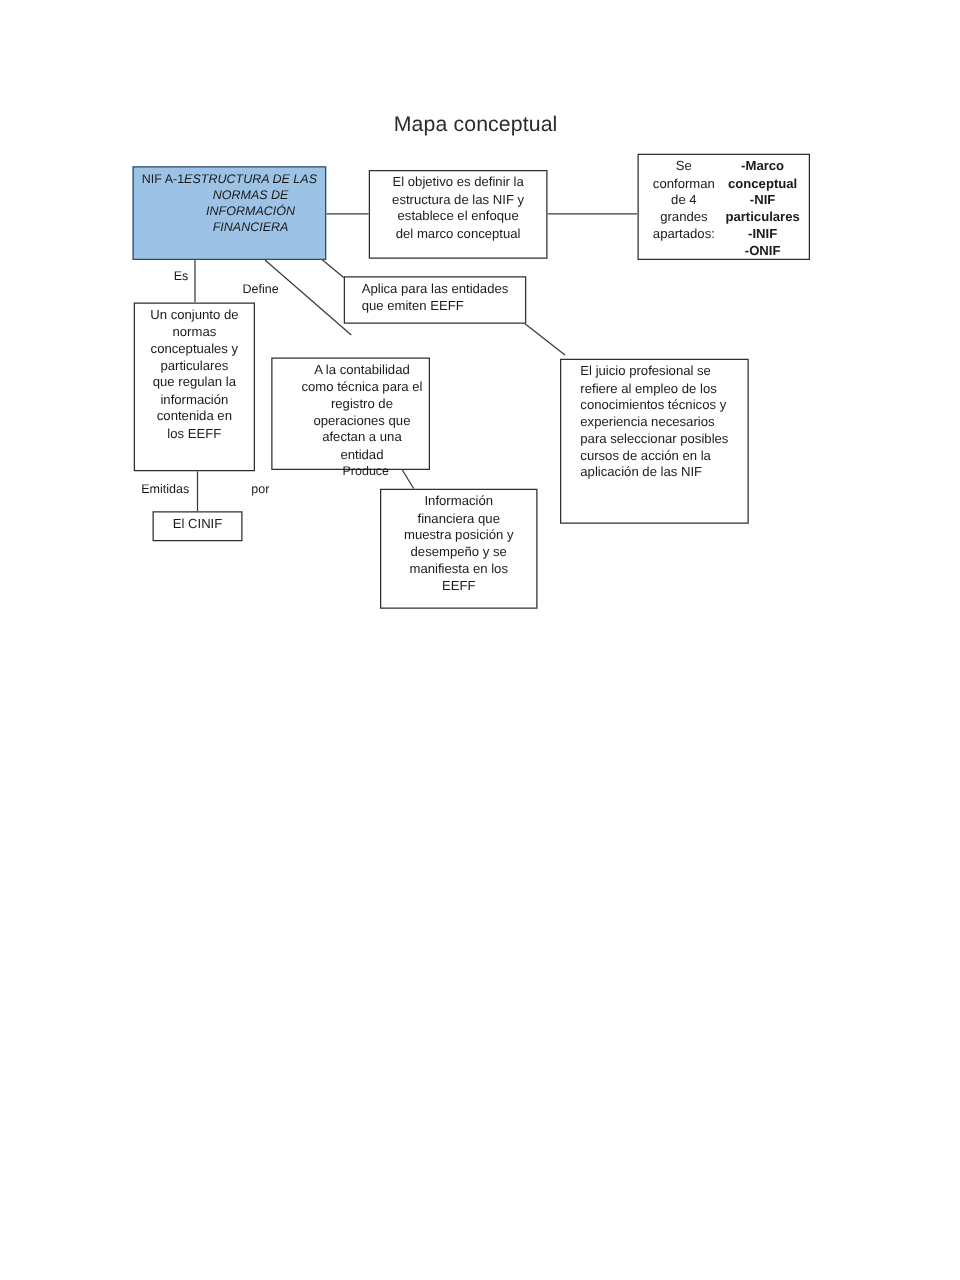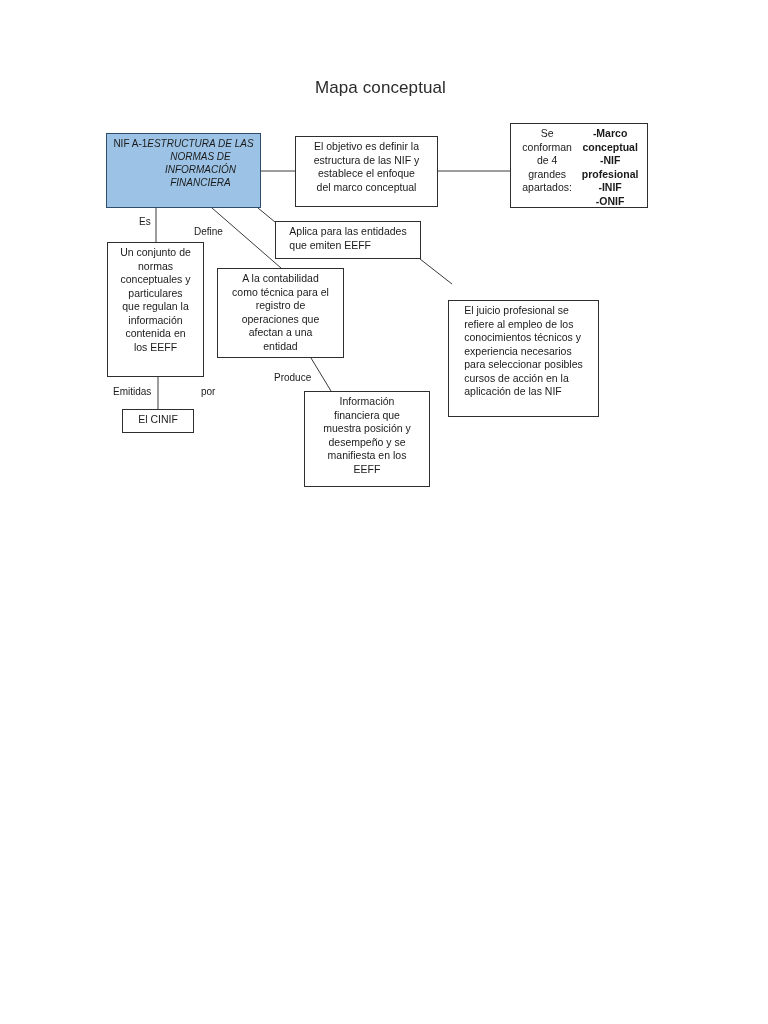--- a/index.html
+++ b/index.html
@@ -120,72 +120,72 @@
       <line x1="258" y1="208" x2="281" y2="227"></line>
 
       <line x1="420" y1="259" x2="452" y2="284"></line>
 
       <line x1="158" y1="377" x2="158" y2="409"></line>
 
       <line x1="311" y1="358" x2="331" y2="391"></line>
     </g>
   </svg>
 
-  <div class="title" style="left:315px; top:78px;">Mapa conceptual</div>
+  <div class="title" style="left:315px; top:90px;">Mapa conceptual</div>
 
   <div class="node root center" style="left:106px; top:133px; width:155px; height:75px;">
     <span class="root-line1">NIF A-1</span>
     <span class="root-line2">ESTRUCTURA DE LAS
 NORMAS DE
 INFORMACIÓN
 FINANCIERA</span>
   </div>
 
   <div class="node center" style="left:295px; top:136px; width:143px; height:71px;">
     <span class="txt">El objetivo es definir la
 estructura de las NIF y
 establece el enfoque
 del  marco conceptual</span>
   </div>
 
   <div class="node bullets" style="left:510px; top:123px; width:138px; height:85px;">
     <span class="b-head">Se conforman de 4
 grandes apartados:</span>
     <span class="b-items">-Marco conceptual
--NIF profesional
+-NIF particulares
 -INIF
 -ONIF</span>
   </div>
 
   <div class="node left" style="left:275px; top:221px; width:146px; height:38px;">
     <span class="txt">Aplica para las entidades
 que emiten EEFF</span>
   </div>
 
   <div class="node center" style="left:107px; top:242px; width:97px; height:135px;">
     <span class="txt">Un conjunto de
 normas
 conceptuales y
 particulares
 que regulan la
 información
 contenida en
 los EEFF</span>
   </div>
 
-  <div class="node center" style="left:217px; top:268px; width:127px; height:90px;">
+  <div class="node center" style="left:217px; top:286px; width:127px; height:90px;justify-content:flex-end;">
     <span class="txt">A la contabilidad
 como técnica para el
 registro de
 operaciones que
 afectan a una
 entidad</span>
   </div>
 
-  <div class="node left" style="left:448px; top:300px; width:151px; height:117px;">
+  <div class="node left" style="left:448px; top:287px; width:151px; height:132px;">
     <span class="txt">El juicio profesional se
 refiere al empleo de los
 conocimientos técnicos y
 experiencia necesarios
 para seleccionar posibles
 cursos de acción en la
 aplicación de las NIF</span>
   </div>
 
   <div class="node center" style="left:304px; top:391px; width:126px; height:96px;">

